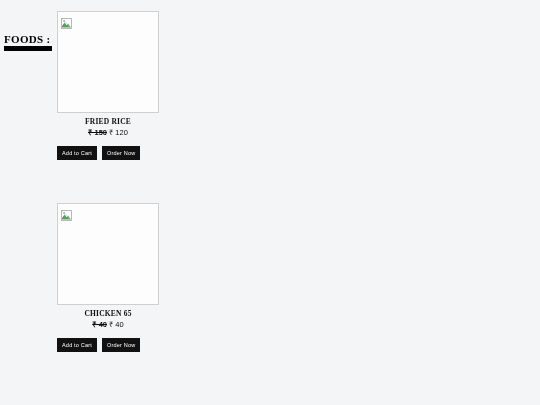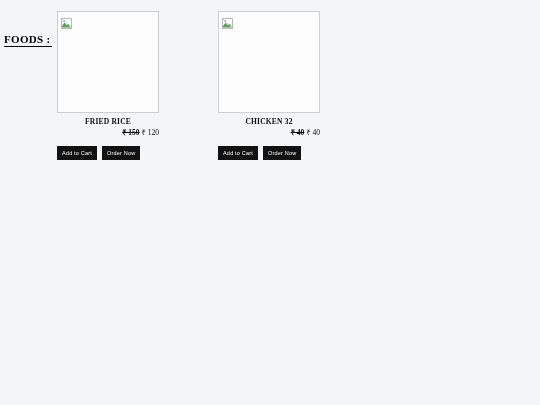--- a/index.html
+++ b/index.html
@@ -17,32 +17,34 @@
   }
   .page-heading {
     position: absolute;
     left: 4px;
     top: 0px;
     font-family: "Liberation Serif", serif;
     font-weight: bold;
     font-size: 11px;
     color: #000;
     letter-spacing: 0.3px;
-    border-bottom: 1px solid #000000;
+    border-bottom: 5px solid #000000;
     padding: 1px 2px 1px 0;
     line-height: 12px;
     display: inline-block;
     margin-top: 32px;
   }
   .cards {
     position: absolute;
     left: 57px;
     top: 11px;
     display: flex;
+    flex-direction: column;
     align-items: flex-start;
+    gap: 43px;
   }
   .card {
     width: 102px;
     margin-right: 59px;
     display: flex;
     flex-direction: column;
     align-items: stretch;
   }
   .card:last-child {
     margin-right: 0;
@@ -66,22 +68,22 @@
     text-align: center;
     font-family: "Liberation Serif", serif;
     font-weight: bold;
     font-size: 7.5px;
     line-height: 10px;
     color: #0d0d0d;
     margin-top: 4px;
     letter-spacing: 0.2px;
   }
   .card-price {
-    text-align: right;
-    font-family: Liberation Serif, serif;
+    text-align: center;
+    font-family: Liberation Sans, sans-serif;
     font-weight: bold;
     font-size: 7.5px;
     line-height: 9px;
     color: #0d0d0d;
     margin-top: 1px;
   }
   .price-old {
     text-decoration: line-through;
   }
   .price-new {
@@ -144,21 +146,21 @@
     <div class="thumb">
       <span class="broken-img">
         <svg width="11" height="11" viewBox="0 0 11 11" xmlns="http://www.w3.org/2000/svg">
           <rect x="0.5" y="0.5" width="10" height="10" fill="#ffffff" stroke="#b9b9b9"></rect>
           <path d="M1 8 L3.6 4.6 L5.6 7.2 L7.1 5.6 L10 9.4 L1 9.4 Z" fill="#5b9e5b"></path>
           <circle cx="3.2" cy="3.1" r="1.05" fill="#8fb4d4"></circle>
           <path d="M0.8 0.8 L10.2 10.2" stroke="#c3c3c3" stroke-width="0.6"></path>
         </svg>
       </span>
     </div>
-    <div class="card-title">CHICKEN 32</div>
+    <div class="card-title">CHICKEN 65</div>
     <div class="card-price">
       <span class="price-old">₹ 40</span><span class="price-new">₹ 40</span>
     </div>
     <div class="card-actions">
       <button class="btn">Add to Cart</button>
       <button class="btn">Order Now</button>
     </div>
   </div>
 
 </div>

